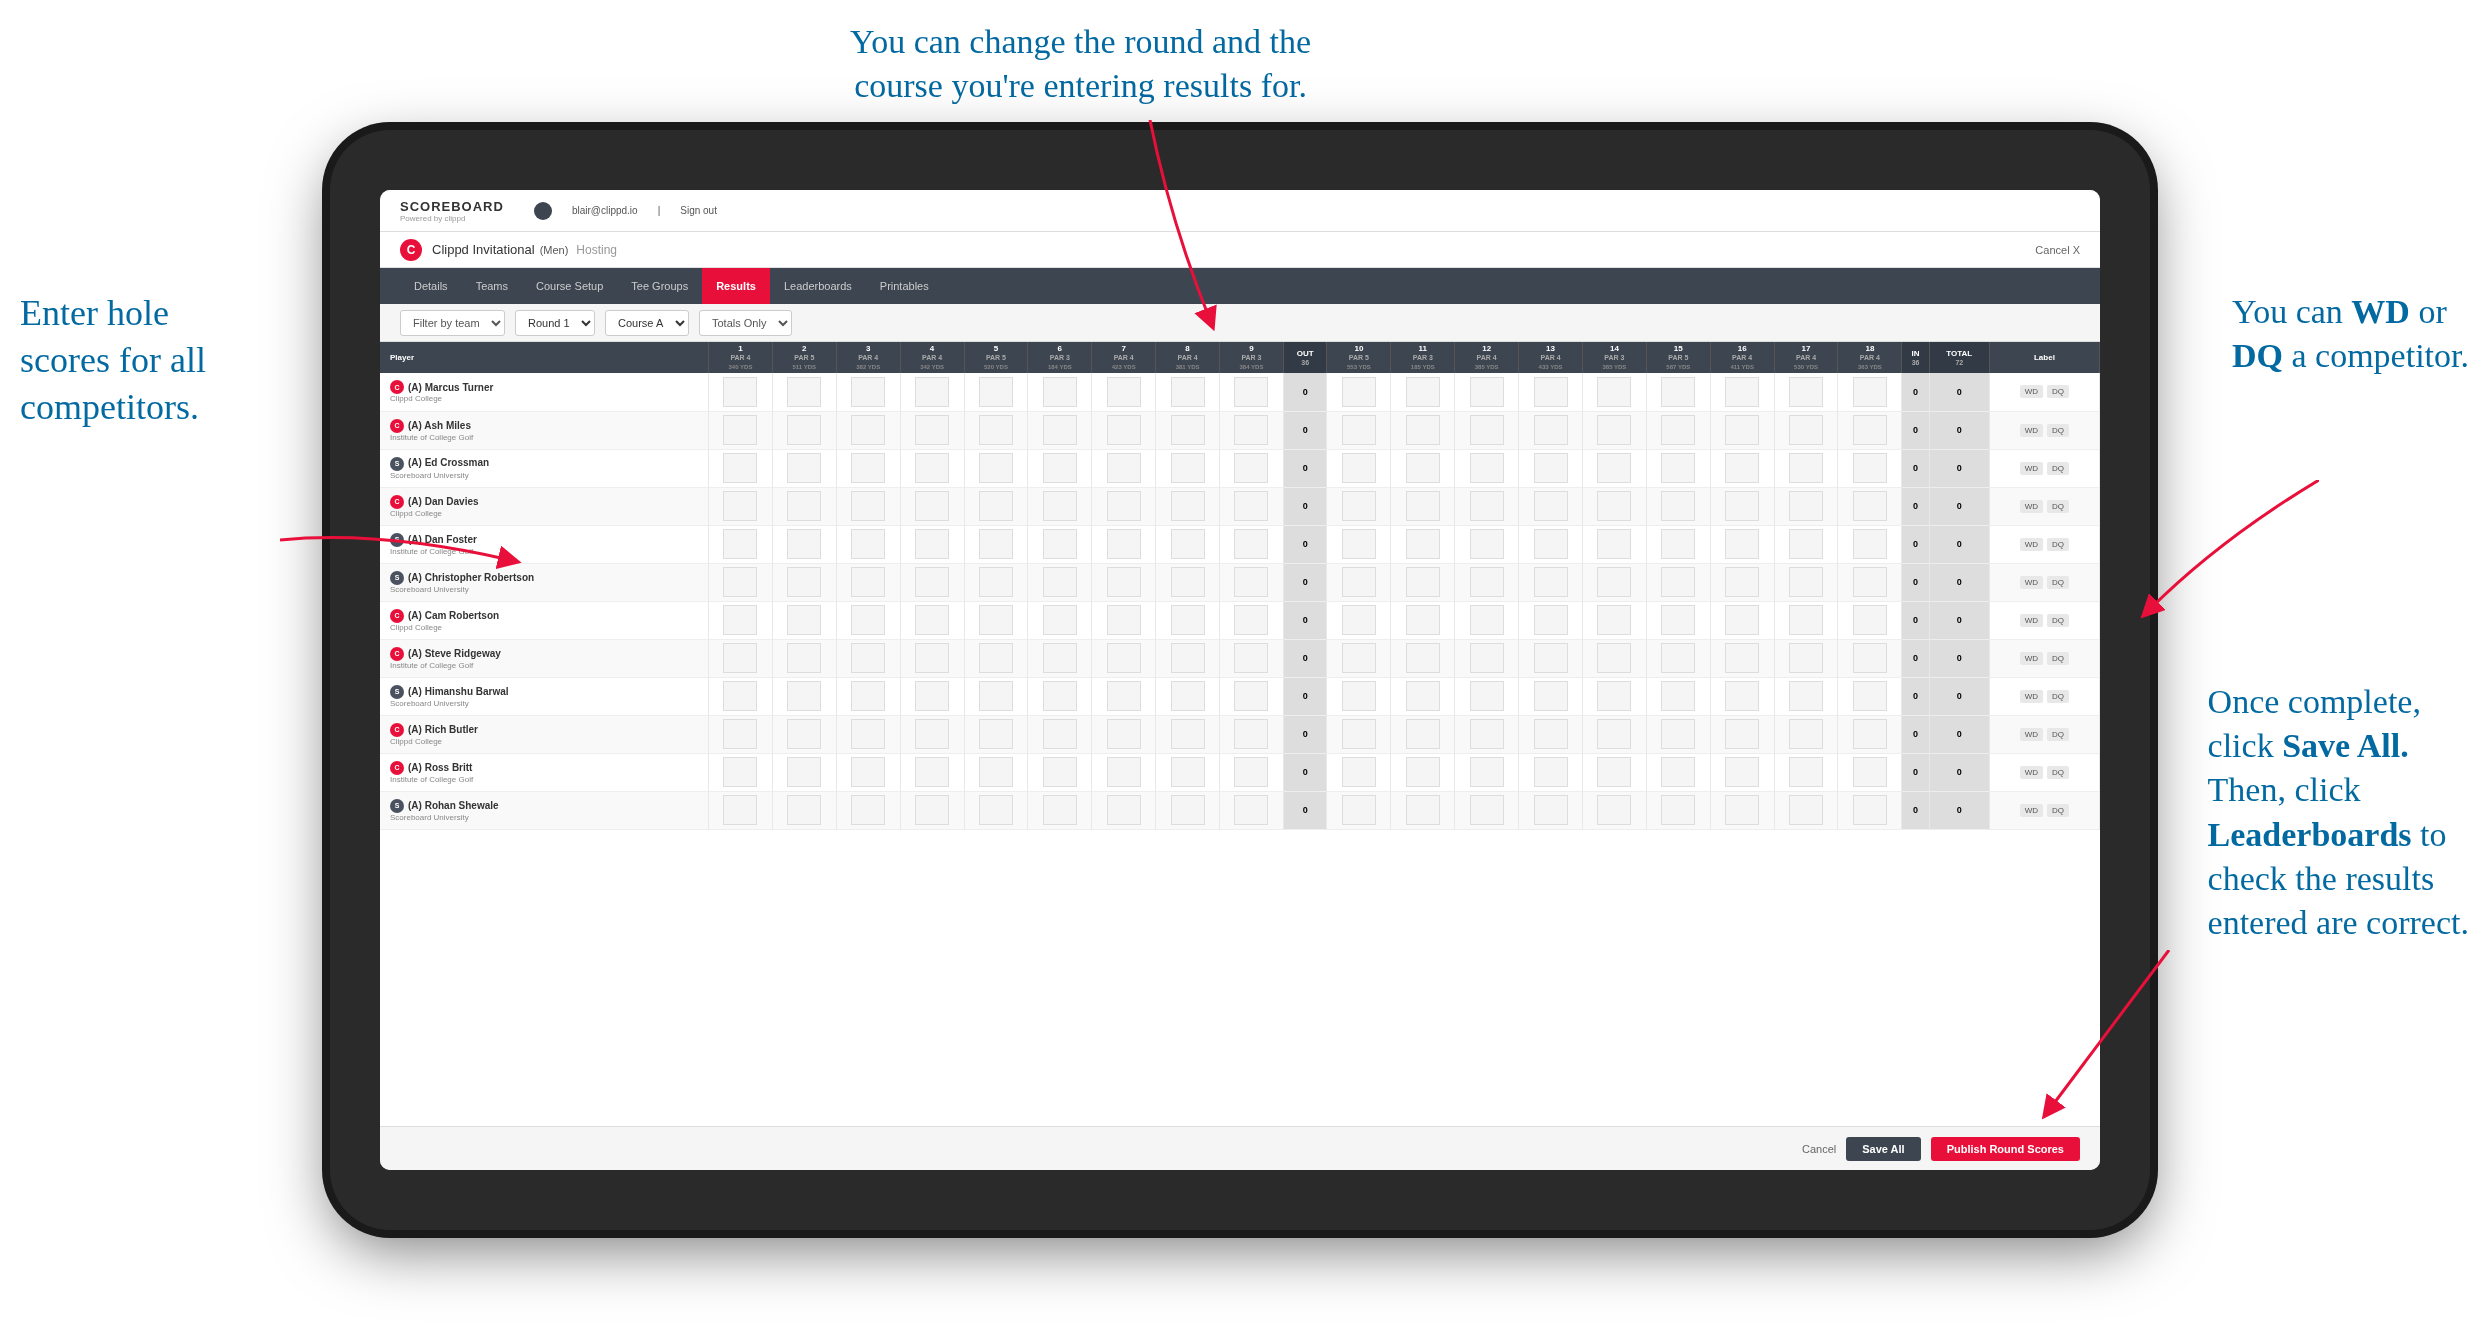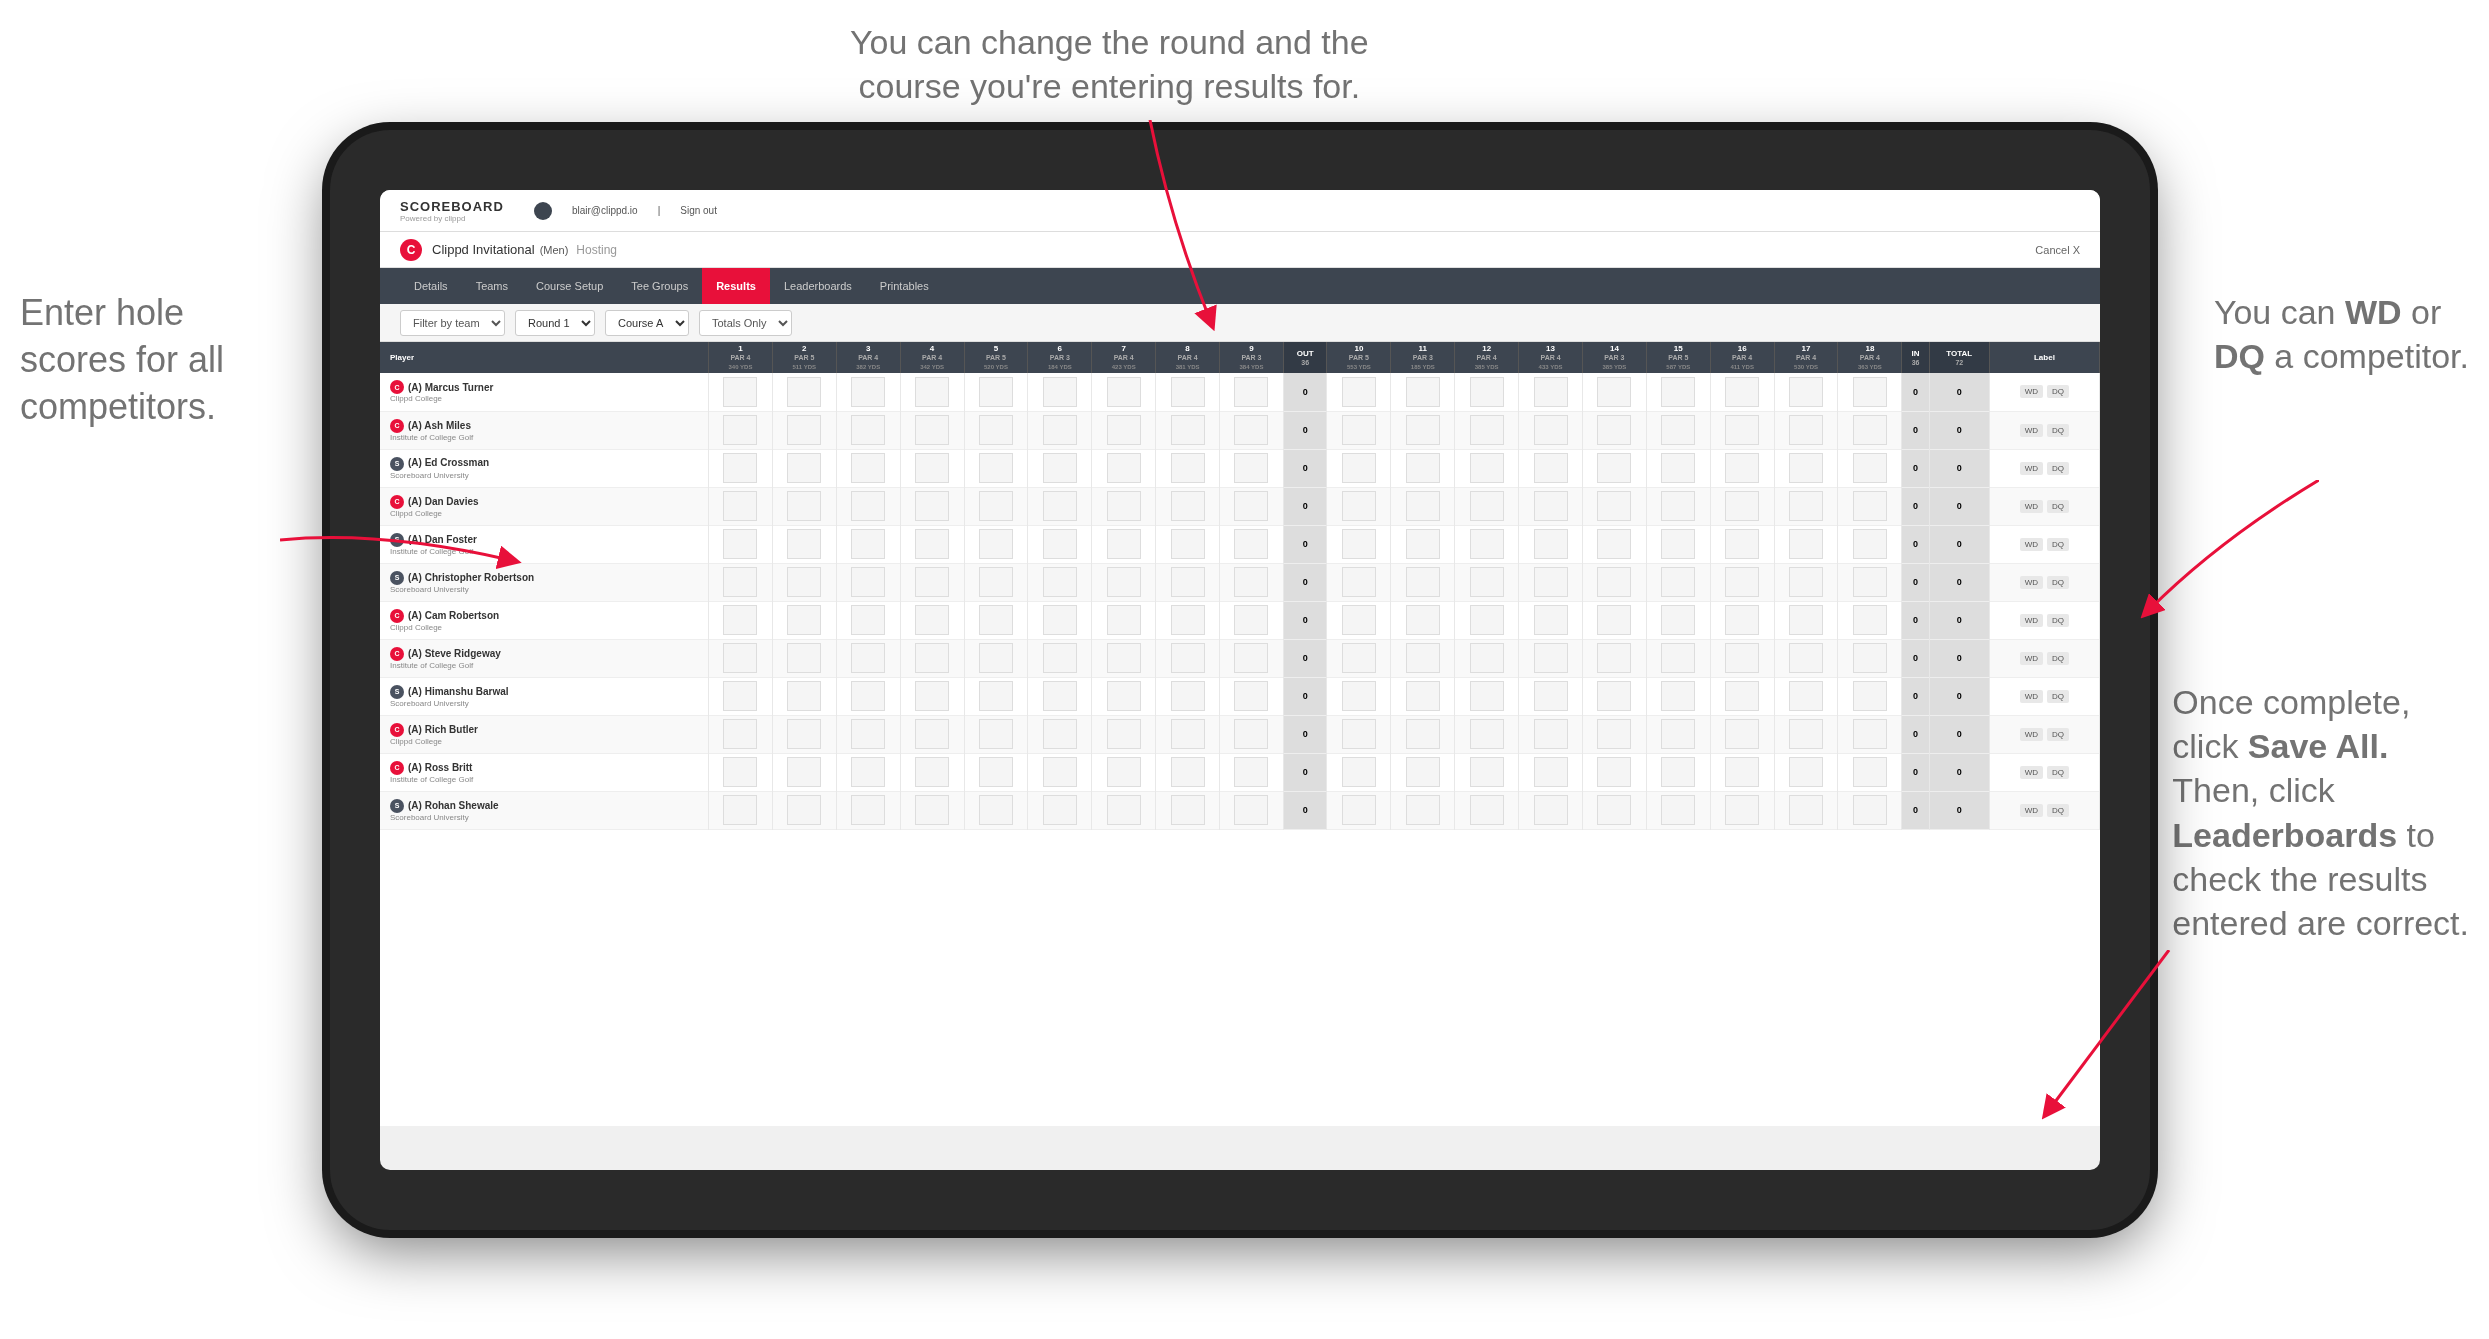--- a/index.html
+++ b/index.html
@@ -9,23 +9,23 @@
       width: 2489px;
       height: 1339px;
       position: relative;
       overflow: hidden;
     }
 
     
     .annotation {
       position: absolute;
       font-size: 36px;
-      color: #737373;
+      color: #0369a1;
       line-height: 1.3;
-      font-family: Liberation Sans, sans-serif;
+      font-family: Liberation Serif, serif;
     }
 
     
     .tablet {
       position: absolute;
       left: 330px;
       top: 130px;
       width: 1820px;
       height: 1100px;
       background: #2a2a2a;
@@ -920,20 +920,25 @@
                 <div class="label-col">
                   <button class="wd-btn">WD</button>
                   <button class="dq-btn">DQ</button>
                 </div>
               </td>
             </tr>
           </tbody>
       </table>
     </div>
 
+    <div class="footer-bar">
+      <button class="footer-cancel">Cancel</button>
+      <button class="save-all-btn">Save All</button>
+      <button class="publish-btn">Publish Round Scores</button>
+    </div>
 
   </div>
 </div>
 
 <svg style="position:absolute;left:1050px;top:120px;pointer-events:none;" width="200" height="220">
   <defs>
     <marker id="arrow1" markerWidth="8" markerHeight="8" refX="4" refY="4" orient="auto">
       <path d="M0,0 L8,4 L0,8 Z" fill="#e8103a"></path>
     </marker>
   </defs>

